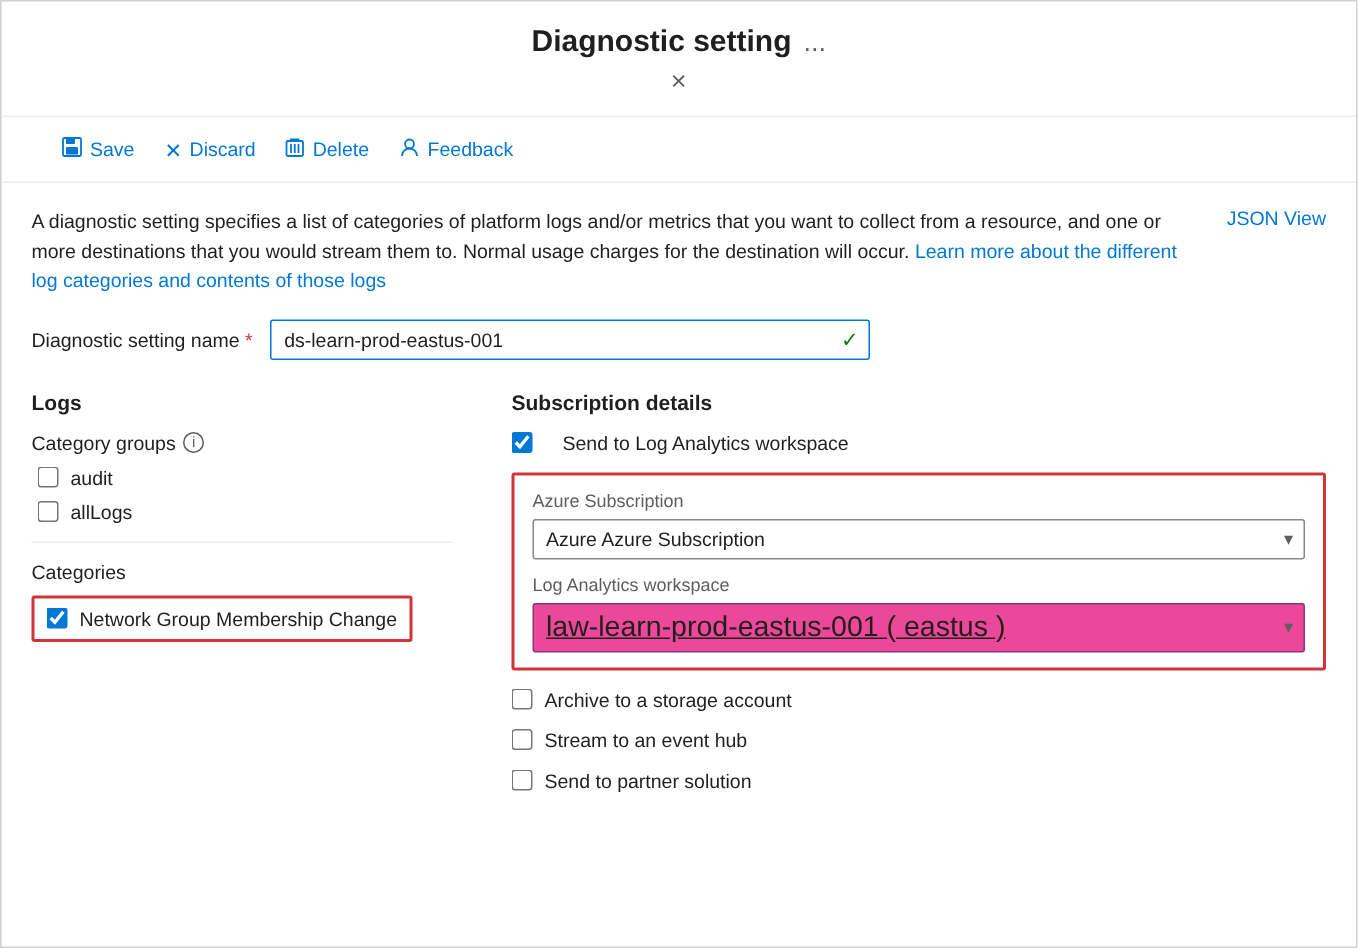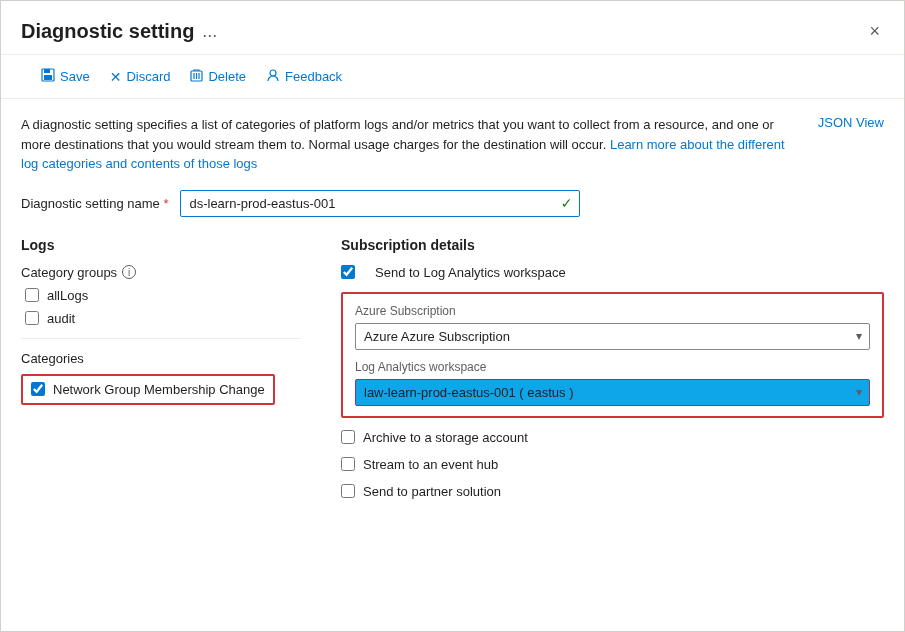--- a/index.html
+++ b/index.html
@@ -20,20 +20,21 @@
       box-shadow: 0 4px 16px rgba(0,0,0,0.15);
       display: flex;
       flex-direction: column;
     }
     .dialog-header {
       display: flex;
       align-items: center;
       justify-content: space-between;
       padding: 16px 20px 8px 20px;
       border-bottom: 1px solid #edebe9;
+      flex-direction: column;
     }
     .dialog-title-area {
       display: flex;
       align-items: center;
       gap: 8px;
     }
     .dialog-title {
       font-size: 20px;
       font-weight: 600;
       color: #201f1e;
@@ -257,26 +258,27 @@
       font-size: 12px;
     }
     .workspace-select-wrapper {
       position: relative;
     }
     .workspace-select-wrapper select {
       width: 100%;
       border: 1.5px solid #8a3582;
       border-radius: 2px;
       padding: 5px 30px 5px 8px;
-      font-size: 13px;
-      color: #201f1e;
-      background: #0ea5e9;
+      font-size: 19px;
+      color: #201f1e;
+      background: #ec4899;
       appearance: none;
       cursor: pointer;
       outline: none;
+      text-decoration: underline;
     }
     .other-dest-row {
       display: flex;
       align-items: center;
       gap: 8px;
       margin-bottom: 12px;
     }
     .other-dest-row input[type="checkbox"] {
       width: 14px;
       height: 14px;
@@ -370,27 +372,27 @@
 
       <div class="left-column">
         <div class="section-title">Logs</div>
 
         <div class="subsection-title">
           <span>Category groups</span>
           <span class="info-icon">i</span>
         </div>
 
         <div class="checkbox-row">
+          <input type="checkbox" id="audit" style="">
+          <label class="checkbox-label" for="audit">audit</label>
+        </div>
+
+        <div class="checkbox-row">
           <input type="checkbox" id="allLogs" style="">
           <label class="checkbox-label" for="allLogs">allLogs</label>
-        </div>
-
-        <div class="checkbox-row">
-          <input type="checkbox" id="audit" style="">
-          <label class="checkbox-label" for="audit">audit</label>
         </div>
 
         <hr class="divider">
 
         <div class="categories-title">Categories</div>
 
         <div class="category-item-highlighted">
           <input type="checkbox" id="networkGroup" checked="" style="">
           <label class="checkbox-label" for="networkGroup">Network Group Membership Change</label>
         </div>

